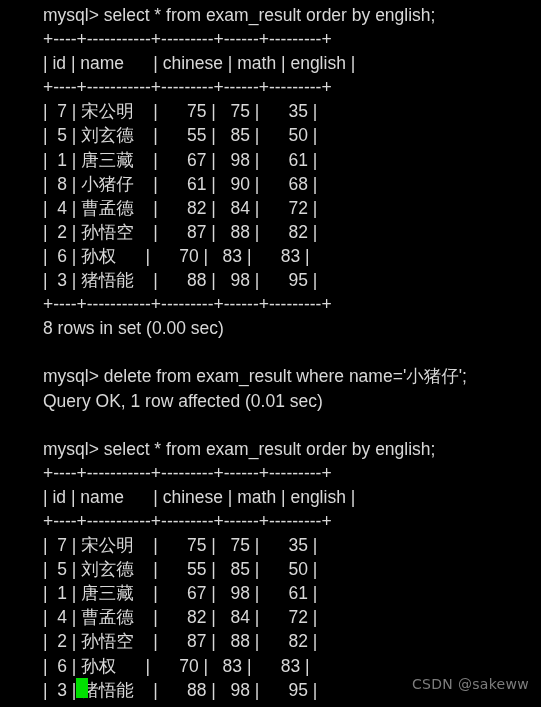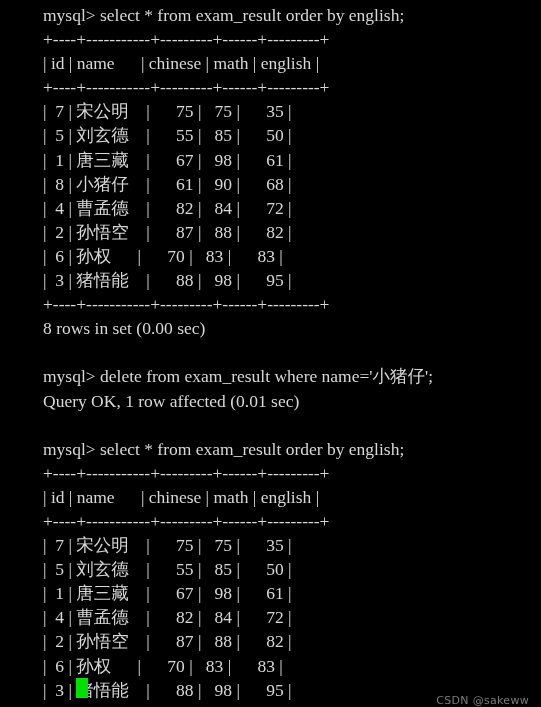--- a/index.html
+++ b/index.html
@@ -31,40 +31,40 @@
     line-height: 24.1px;
     color: #d8d8d8;
     white-space: pre;
     letter-spacing: 0px;
     -webkit-font-smoothing: none;
   }
   .line {
     display: block;
     height: 24.1px;
     white-space: pre;
-    font-family: Liberation Serif, serif;
+    font-family: Liberation Sans, sans-serif;
     padding-left: 38px;
   }
   .line.blank {
     color: transparent;
   }
   .cursor {
     position: absolute;
     left: 76px;
     top: 678px;
     width: 12px;
     height: 20px;
     background: #00e000;
   }
   .watermark {
     position: absolute;
     right: 12px;
-    bottom: 0;
+    bottom: 15px;
     font-family: "DejaVu Sans", "Liberation Sans", sans-serif;
-    font-size: 11px;
+    font-size: 14px;
     color: #7c7c7c;
     letter-spacing: 0.3px;
     white-space: pre;
   }
 </style>
 </head>
 <body>
 
 <div id="terminal">
   <div class="screen" id="screen"><span class="line">mysql&gt; select * from exam_result order by english;</span><span class="line">+----+-----------+---------+------+---------+</span><span class="line">| id | name      | chinese | math | english |</span><span class="line">+----+-----------+---------+------+---------+</span><span class="line">|  7 | 宋公明    |      75 |   75 |      35 |</span><span class="line">|  5 | 刘玄德    |      55 |   85 |      50 |</span><span class="line">|  1 | 唐三藏    |      67 |   98 |      61 |</span><span class="line">|  8 | 小猪仔    |      61 |   90 |      68 |</span><span class="line">|  4 | 曹孟德    |      82 |   84 |      72 |</span><span class="line">|  2 | 孙悟空    |      87 |   88 |      82 |</span><span class="line">|  6 | 孙权      |      70 |   83 |      83 |</span><span class="line">|  3 | 猪悟能    |      88 |   98 |      95 |</span><span class="line">+----+-----------+---------+------+---------+</span><span class="line">8 rows in set (0.00 sec)</span><span class="line blank"> </span><span class="line">mysql&gt; delete from exam_result where name='小猪仔';</span><span class="line">Query OK, 1 row affected (0.01 sec)</span><span class="line blank"> </span><span class="line">mysql&gt; select * from exam_result order by english;</span><span class="line">+----+-----------+---------+------+---------+</span><span class="line">| id | name      | chinese | math | english |</span><span class="line">+----+-----------+---------+------+---------+</span><span class="line">|  7 | 宋公明    |      75 |   75 |      35 |</span><span class="line">|  5 | 刘玄德    |      55 |   85 |      50 |</span><span class="line">|  1 | 唐三藏    |      67 |   98 |      61 |</span><span class="line">|  4 | 曹孟德    |      82 |   84 |      72 |</span><span class="line">|  2 | 孙悟空    |      87 |   88 |      82 |</span><span class="line">|  6 | 孙权      |      70 |   83 |      83 |</span><span class="line">|  3 | 猪悟能    |      88 |   98 |      95 |</span><span class="line">+----+-----------+---------+------+---------+</span></div>

